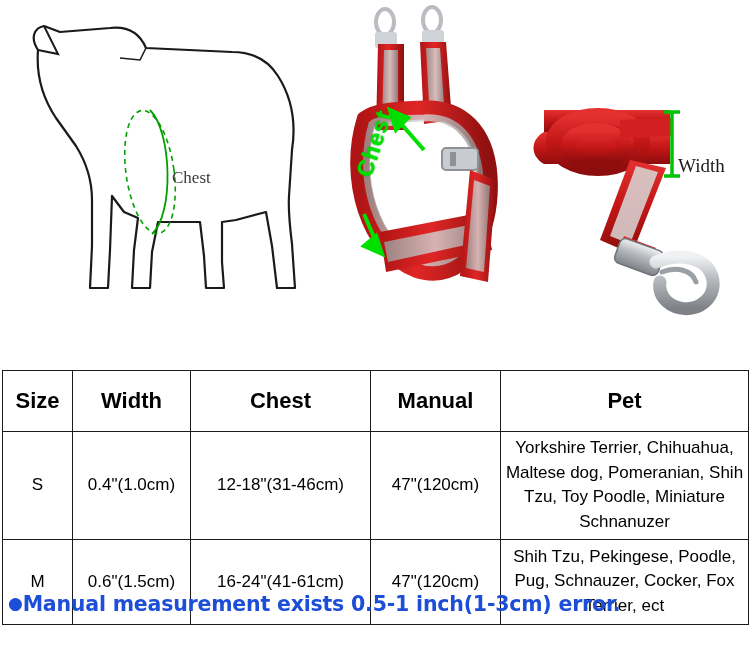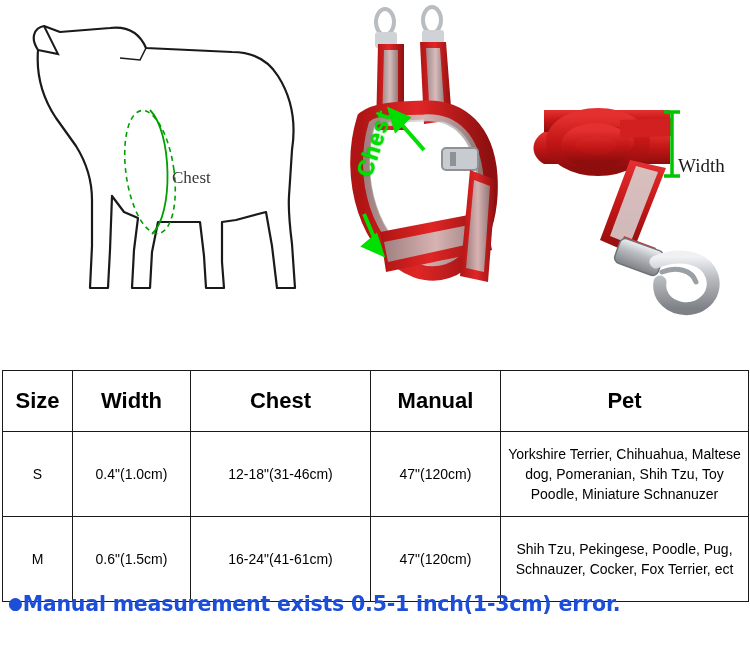--- a/index.html
+++ b/index.html
@@ -101,21 +101,21 @@
     vertical-align: middle;
     padding: 4px 3px;
   }
   table.size-table th {
     font-size: 22px;
     font-weight: bold;
     height: 52px;
     font-family: "Liberation Sans", sans-serif;
   }
   table.size-table td {
-    font-size: 14px;
+    font-size: 17px;
     height: 76px;
   }
   .col-size { width: 70px; }
   .col-width { width: 118px; }
   .col-chest { width: 180px; }
   .col-leash { width: 130px; }
   .col-pet { width: 248px; }
 
   td.pet-cell {
     font-size: 13.5px;

